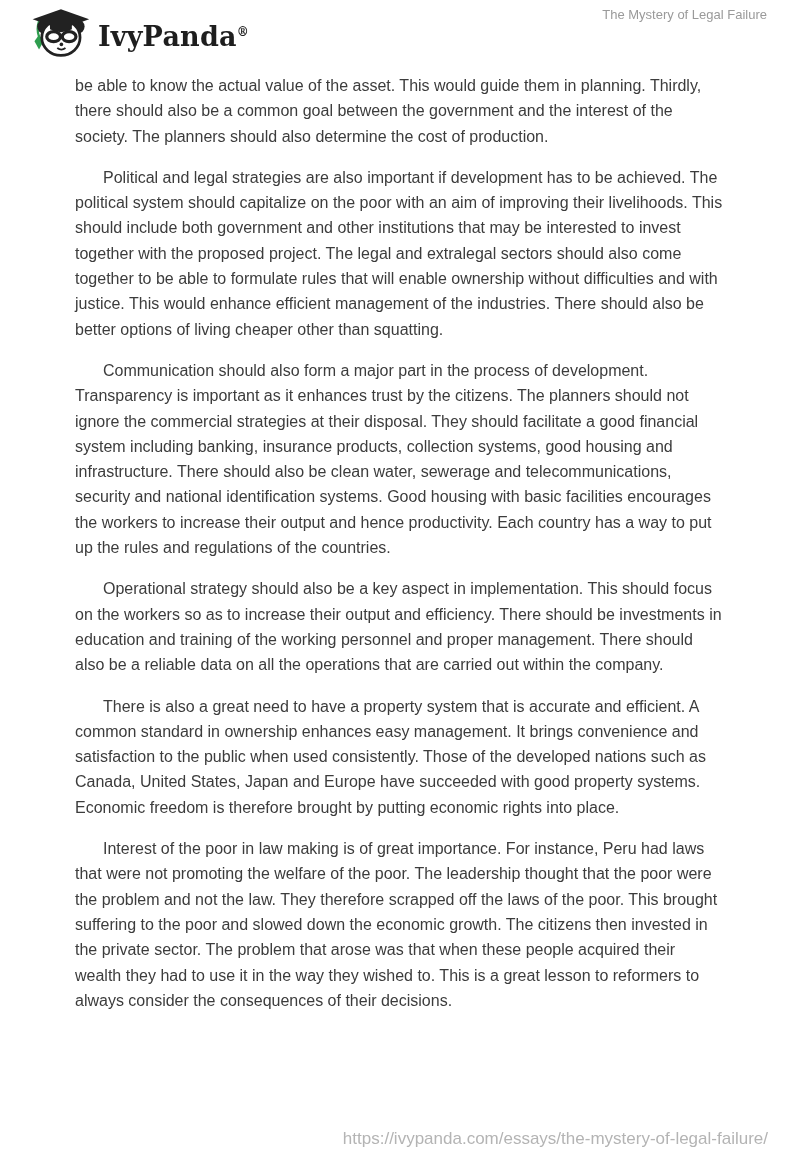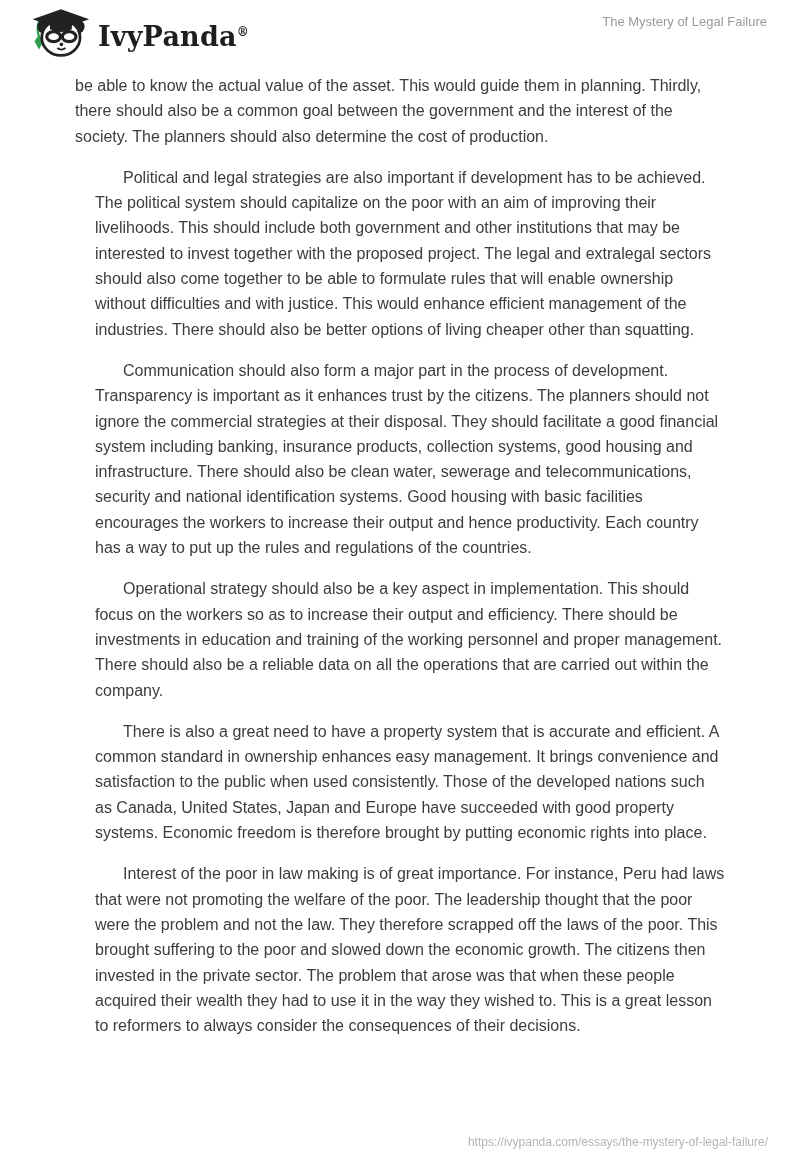--- a/index.html
+++ b/index.html
@@ -43,43 +43,41 @@
   }
   .brand-name sup {
     font-size: 12px;
     font-weight: bold;
     vertical-align: super;
     line-height: 0;
   }
   .doc-title {
     font-size: 13px;
     color: #9a9a9a;
-    margin-top: 7px;
     white-space: nowrap;
   }
   .essay {
     width: 650px;
     margin: 15px 0 0 75px;
     font-size: 16px;
     line-height: 25.3px;
     color: #3c3c3c;
     text-align: left;
   }
   .essay p {
     margin: 0 0 16px 0;
   }
   .essay p.indent {
     text-indent: 28px;
-    margin-left: 20px;
   }
   .page-footer {
     position: absolute;
     right: 32px;
     bottom: 11px;
-    font-size: 12px;
+    font-size: 17px;
     color: #b4b4b4;
   }
   .page-footer a {
     color: #b4b4b4;
     text-decoration: none;
   }
 </style>
 </head>
 <body>
 

